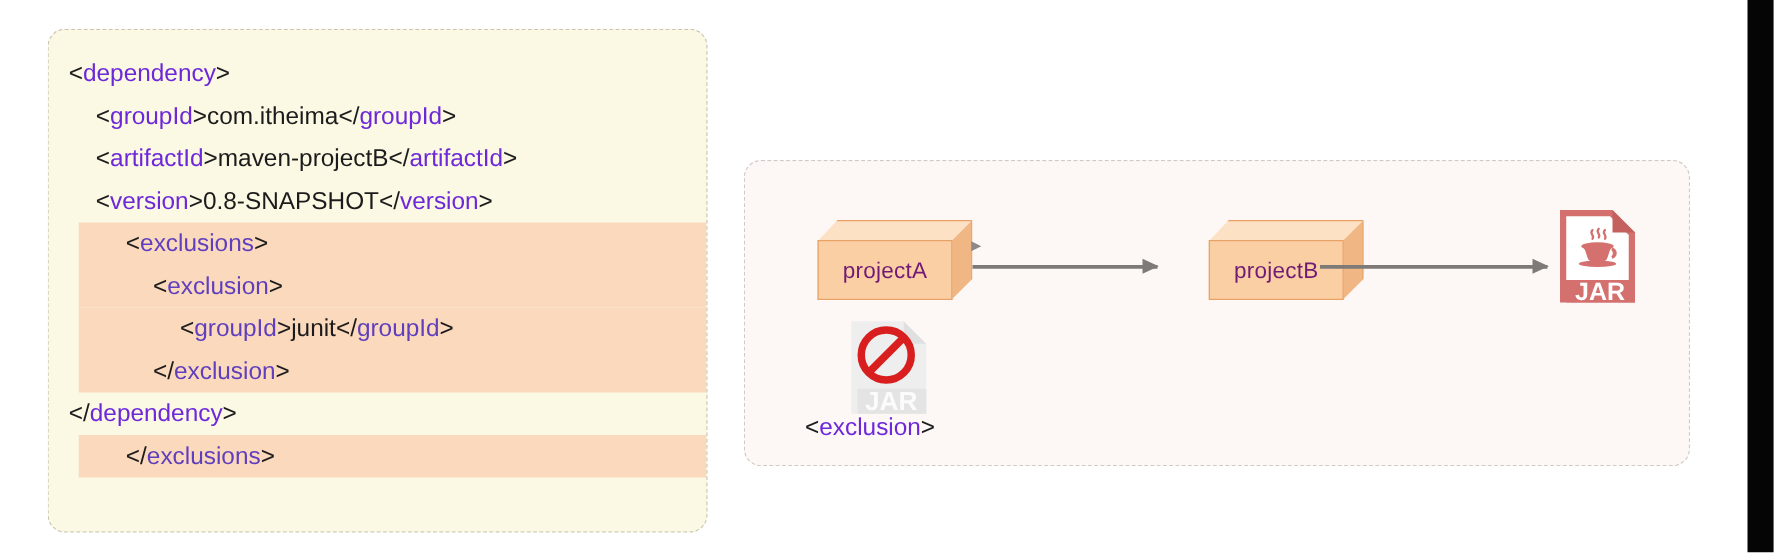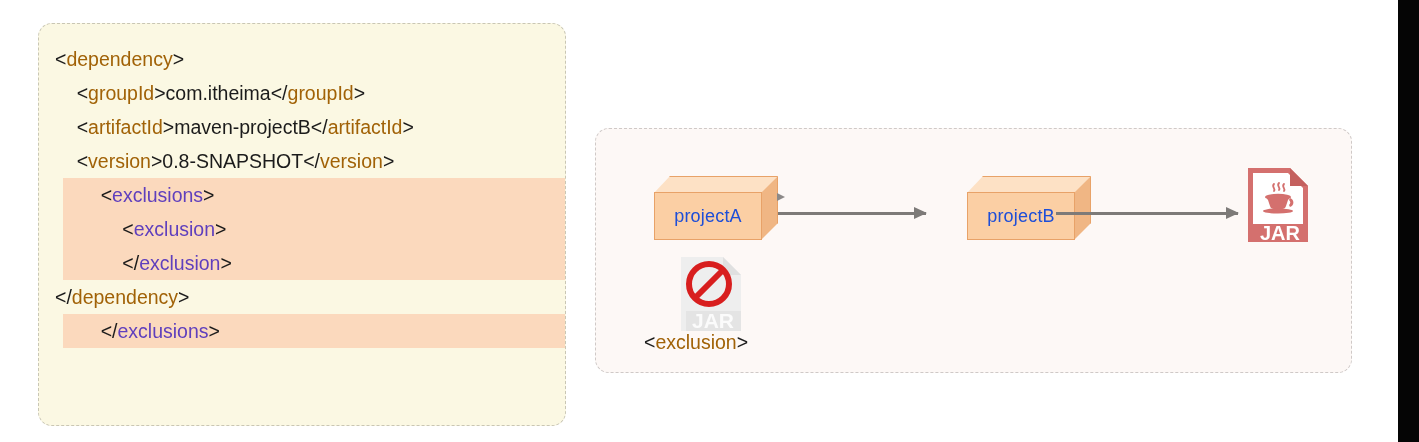--- a/index.html
+++ b/index.html
@@ -50,21 +50,21 @@
     font-size: 19.5px;
     color: #1b1b1b;
     white-space: pre;
     padding-left: 16px;
     box-sizing: border-box;
   }
   .ln.hl {
     background: #fbd9bd;
     margin-left: 24px;
   }
-  .tag      { color: #a16207; }
+  .tag      { color: #6d28d9; }
   .tag-p    { color: #5f3fbd; }
   .brk      { color: #1b1b1b; }
   .txt      { color: #1b1b1b; }
 
   
   .diagram-card {
     position: absolute;
     left: 595px;
     top: 128px;
     width: 757px;
@@ -87,21 +87,21 @@
     top: 16px;
     width: 108px;
     height: 48px;
     background: #fbcfa4;
     border: 1px solid #e8a268;
     box-sizing: border-box;
     display: flex;
     align-items: center;
     justify-content: center;
     font-size: 18px;
-    color: #1d4ed8;
+    color: #701a75;
     letter-spacing: 0.2px;
   }
   .cube .face-top-shape {
     position: absolute;
     left: 0;
     top: 0;
     width: 124px;
     height: 17px;
     background: #fde1c5;
     clip-path: polygon(16px 0, 124px 0, 108px 17px, 0 17px);
@@ -163,20 +163,21 @@
 <body>
 
 <div class="code-card">
   <div class="code-lines" id="code-lines">
       <div class="ln"><span></span><span class="brk">&lt;</span><span class="tag">dependency</span><span class="brk">&gt;</span></div>
       <div class="ln"><span>    </span><span class="brk">&lt;</span><span class="tag">groupId</span><span class="brk">&gt;</span><span class="txt">com.itheima</span><span class="brk">&lt;/</span><span class="tag">groupId</span><span class="brk">&gt;</span></div>
       <div class="ln"><span>    </span><span class="brk">&lt;</span><span class="tag">artifactId</span><span class="brk">&gt;</span><span class="txt">maven-projectB</span><span class="brk">&lt;/</span><span class="tag">artifactId</span><span class="brk">&gt;</span></div>
       <div class="ln"><span>    </span><span class="brk">&lt;</span><span class="tag">version</span><span class="brk">&gt;</span><span class="txt">0.8-SNAPSHOT</span><span class="brk">&lt;/</span><span class="tag">version</span><span class="brk">&gt;</span></div>
       <div class="ln hl"><span>    </span><span class="brk">&lt;</span><span class="tag-p">exclusions</span><span class="brk">&gt;</span></div>
       <div class="ln hl"><span>        </span><span class="brk">&lt;</span><span class="tag-p">exclusion</span><span class="brk">&gt;</span></div>
+      <div class="ln hl"><span>            </span><span class="brk">&lt;</span><span class="tag-p">groupId</span><span class="brk">&gt;</span><span class="txt">junit</span><span class="brk">&lt;/</span><span class="tag-p">groupId</span><span class="brk">&gt;</span></div>
       <div class="ln hl"><span>        </span><span class="brk">&lt;/</span><span class="tag-p">exclusion</span><span class="brk">&gt;</span></div>
       <div class="ln"><span></span><span class="brk">&lt;/</span><span class="tag">dependency</span><span class="brk">&gt;</span></div>
       <div class="ln hl"><span>    </span><span class="brk">&lt;/</span><span class="tag-p">exclusions</span><span class="brk">&gt;</span></div>
     </div>
 </div>
 
 <div class="diagram-card">
 
   <div class="cube" style="left:58px; top:47px;">
     <div class="face-top-shape"></div>

